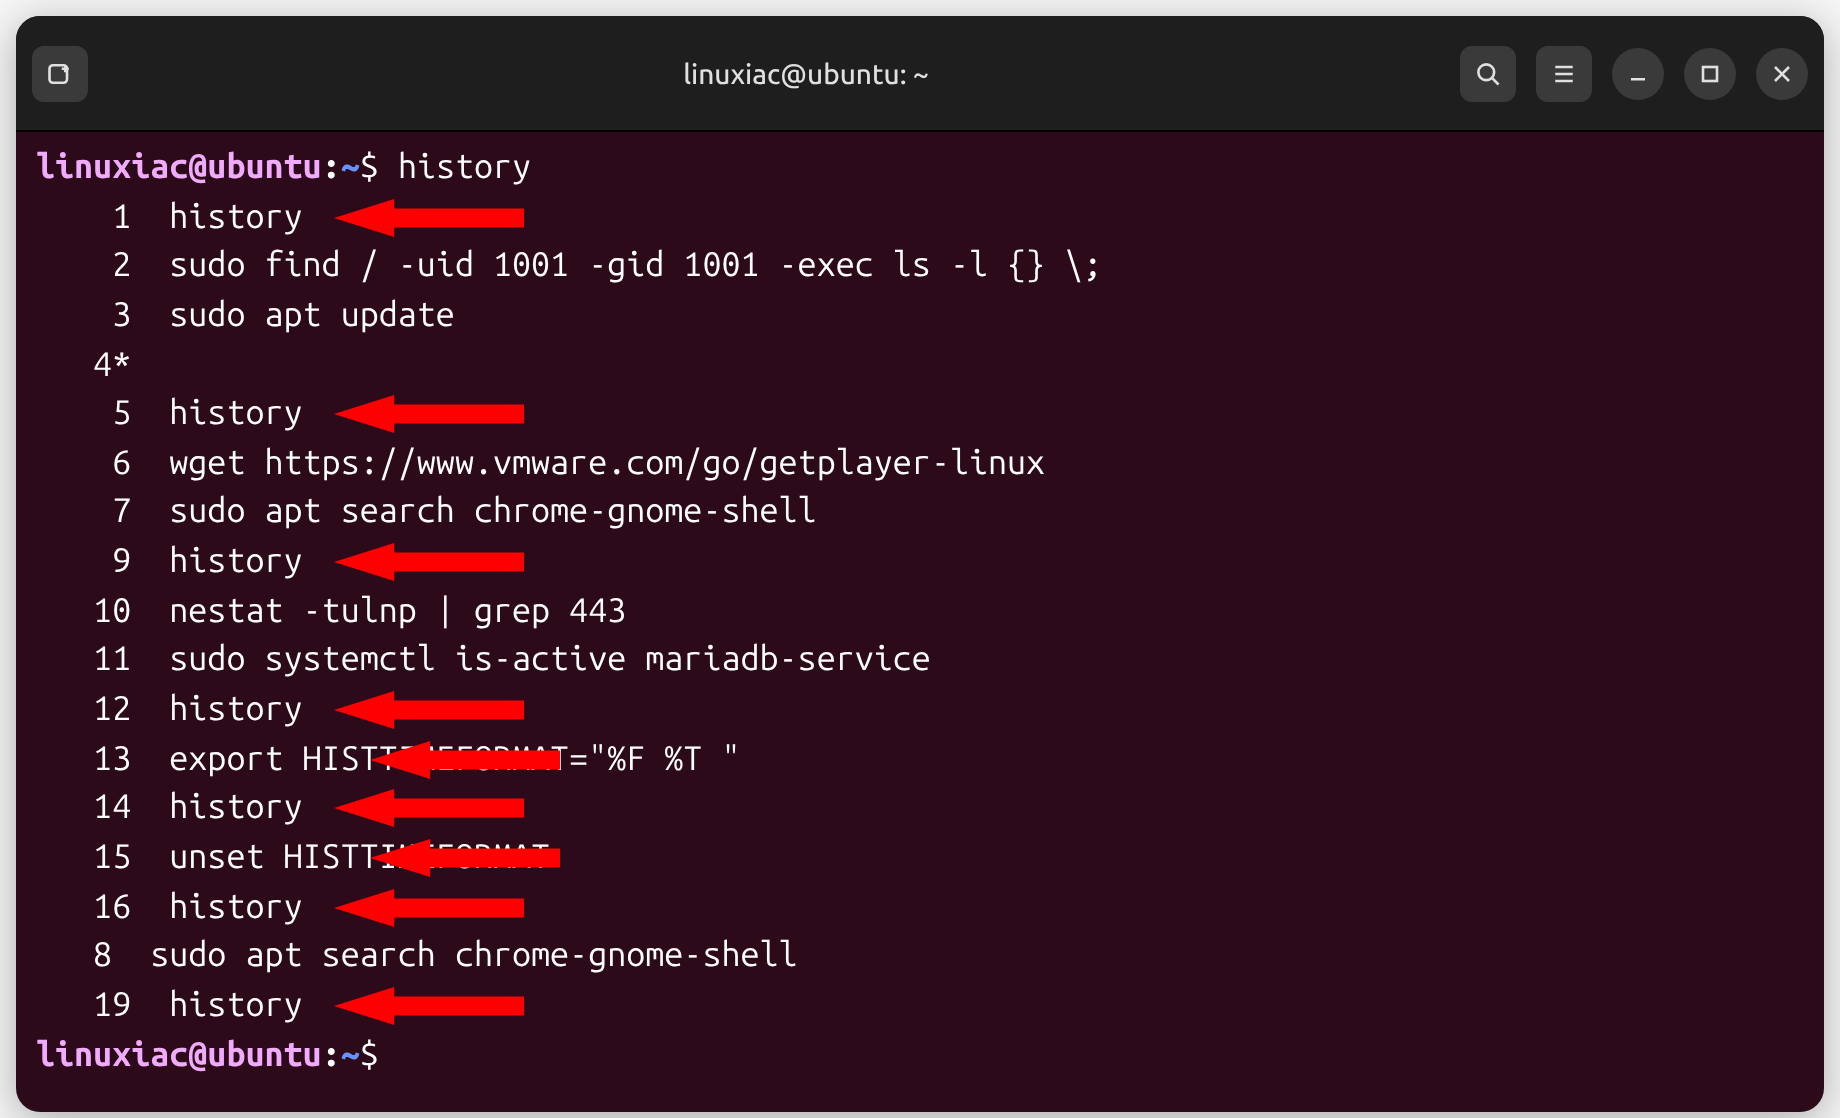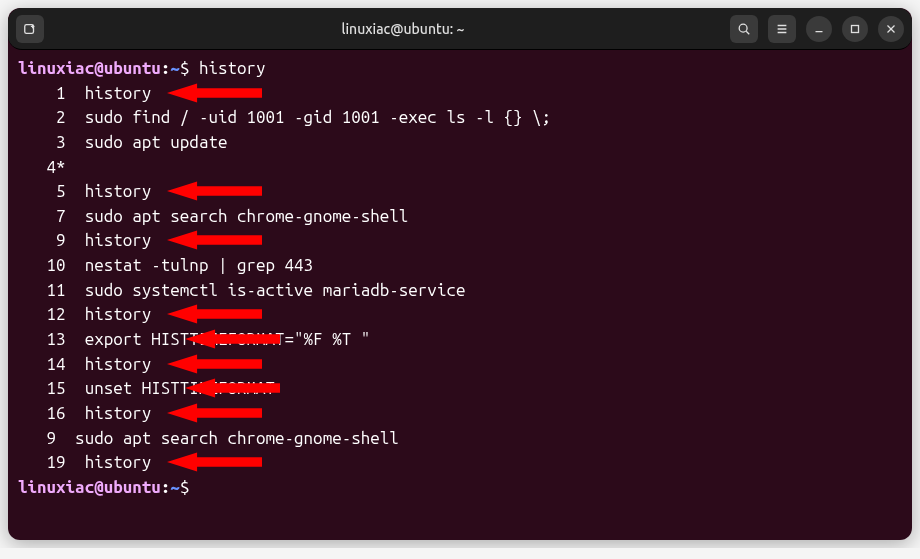--- a/index.html
+++ b/index.html
@@ -9,27 +9,26 @@
       font-family: 'Ubuntu Mono', 'DejaVu Sans Mono', monospace;
     }
     .window {
       width: 904px;
       background: #2c0a1a;
       border-radius: 12px;
       overflow: hidden;
       box-shadow: 0 4px 20px rgba(0,0,0,0.3);
     }
     .titlebar {
-      height: 42px;
+      height: 58px;
       background: #1e1e1e;
       display: flex;
       align-items: center;
       padding: 0 8px;
       border-bottom: 1px solid #000;
-      border-radius: 14px;
     }
     .tb-left { display: flex; align-items: center; width: 60px; }
     .tb-center { flex: 1; text-align: center; color: #e0e0e0; font-family: 'Ubuntu', sans-serif; font-size: 14px; font-weight: 500; }
     .tb-right { display: flex; align-items: center; gap: 10px; }
     .tb-btn {
       width: 28px; height: 28px;
       border-radius: 6px;
       background: #3a3a3a;
       display: flex; align-items: center; justify-content: center;
       color: #e0e0e0;
@@ -121,20 +120,21 @@
     <div id="history-container">
         <div class="row">    1  history<span class="arrow" style="left: 149px; top: 1px;"><svg viewBox="0 0 120 24">
               <polygon points="0,12 38,0 38,6 120,6 120,18 38,18 38,24" fill="#ff0000"></polygon>
             </svg></span></div>
         <div class="row">    2  sudo find / -uid 1001 -gid 1001 -exec ls -l {} \;</div>
         <div class="row">    3  sudo apt update</div>
         <div class="row">   4*</div>
         <div class="row">    5  history<span class="arrow" style="left: 149px; top: 1px;"><svg viewBox="0 0 120 24">
               <polygon points="0,12 38,0 38,6 120,6 120,18 38,18 38,24" fill="#ff0000"></polygon>
             </svg></span></div>
+        <div class="row">    6  wget https://www.vmware.com/go/getplayer-linux</div>
         <div class="row">    7  sudo apt search chrome-gnome-shell</div>
         <div class="row">    9  history<span class="arrow" style="left: 149px; top: 1px;"><svg viewBox="0 0 120 24">
               <polygon points="0,12 38,0 38,6 120,6 120,18 38,18 38,24" fill="#ff0000"></polygon>
             </svg></span></div>
         <div class="row">   10  nestat -tulnp | grep 443</div>
         <div class="row">   11  sudo systemctl is-active mariadb-service</div>
         <div class="row">   12  history<span class="arrow" style="left: 149px; top: 1px;"><svg viewBox="0 0 120 24">
               <polygon points="0,12 38,0 38,6 120,6 120,18 38,18 38,24" fill="#ff0000"></polygon>
             </svg></span></div>
         <div class="row">   13  export HISTTIMEFORMAT="%F %T "<span class="arrow" style="left: 167px; top: 1px;"><svg viewBox="0 0 120 24">
@@ -142,21 +142,21 @@
             </svg></span></div>
         <div class="row">   14  history<span class="arrow" style="left: 149px; top: 1px;"><svg viewBox="0 0 120 24">
               <polygon points="0,12 38,0 38,6 120,6 120,18 38,18 38,24" fill="#ff0000"></polygon>
             </svg></span></div>
         <div class="row">   15  unset HISTTIMEFORMAT<span class="arrow" style="left: 167px; top: 1px;"><svg viewBox="0 0 120 24">
               <polygon points="0,12 38,0 38,6 120,6 120,18 38,18 38,24" fill="#ff0000"></polygon>
             </svg></span></div>
         <div class="row">   16  history<span class="arrow" style="left: 149px; top: 1px;"><svg viewBox="0 0 120 24">
               <polygon points="0,12 38,0 38,6 120,6 120,18 38,18 38,24" fill="#ff0000"></polygon>
             </svg></span></div>
-        <div class="row">   9  sudo apt search chrome-gnome-shell</div>
+        <div class="row">   8  sudo apt search chrome-gnome-shell</div>
         <div class="row">   19  history<span class="arrow" style="left: 149px; top: 1px;"><svg viewBox="0 0 120 24">
               <polygon points="0,12 38,0 38,6 120,6 120,18 38,18 38,24" fill="#ff0000"></polygon>
             </svg></span></div>
       </div>
 
     <div class="row"><span class="prompt-user">linuxiac@ubuntu</span><span class="prompt-colon">:</span><span class="prompt-path">~</span><span class="prompt-dollar">$</span><span class="cmd"> </span></div>
   </div>
 </div>
 
 </body></html>

